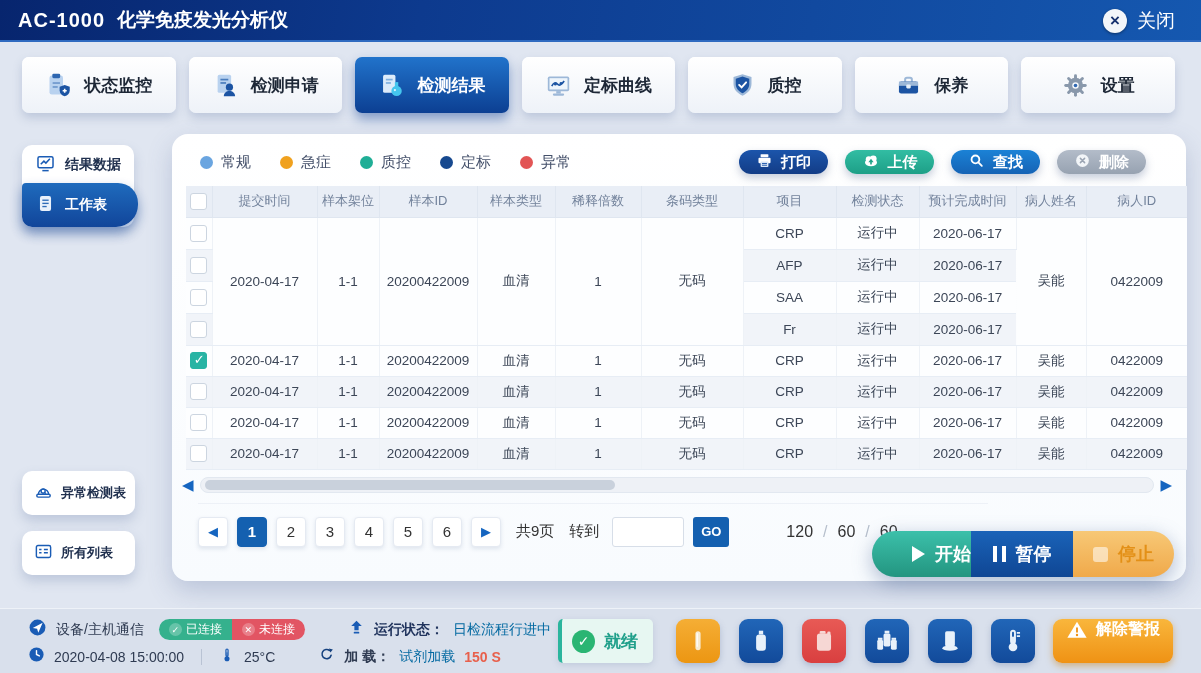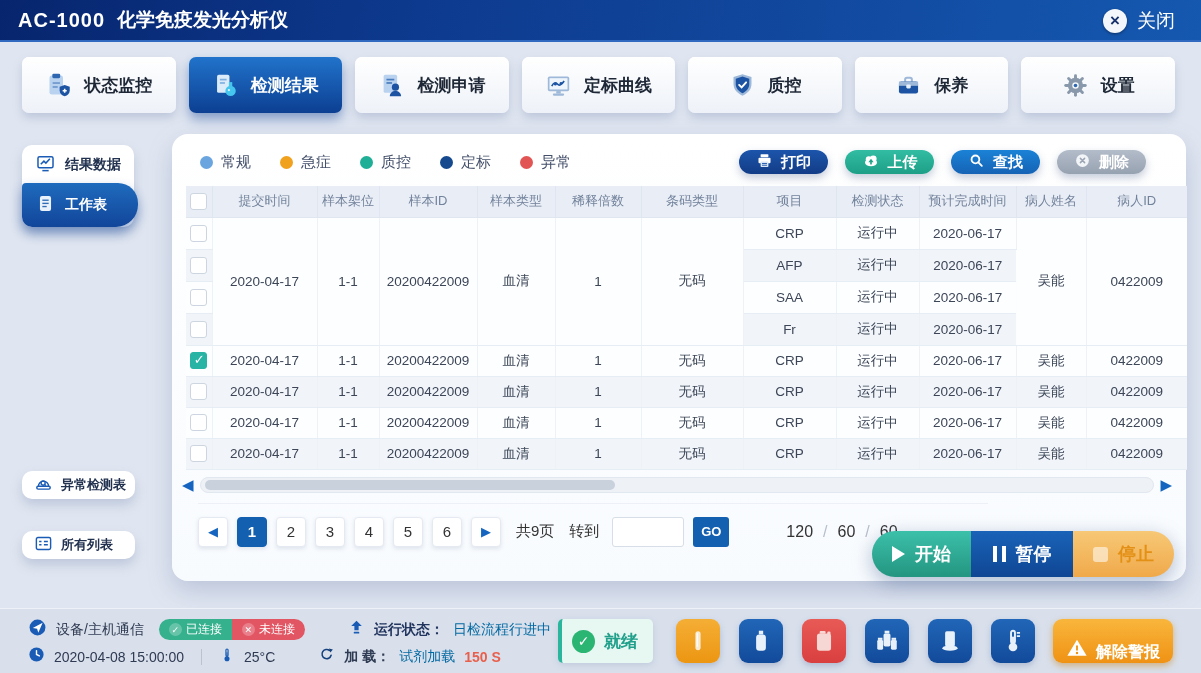--- a/index.html
+++ b/index.html
@@ -31,21 +31,21 @@
 
   
   .side-card { position:absolute; left:22px; top:145px; width:112px; height:82px; background:#fff; border-radius:10px;
     box-shadow:0 6px 12px rgba(110,130,170,.30); }
   .side-item { height:40px; display:flex; align-items:center; gap:10px; padding-left:14px; cursor:pointer; }
   .side-item .lbl { font-size:14px; font-weight:700; color:#21314f; }
   .side-item-active { position:absolute; left:22px; top:183px; width:116px; height:44px;
     background:linear-gradient(180deg,#1f6bbd,#11459a); border-radius:4px 20px 22px 10px;
     box-shadow:0 6px 12px rgba(17,69,154,.45); display:flex; align-items:center; gap:10px; padding-left:14px; cursor:pointer; }
   .side-item-active .lbl { font-size:14px; font-weight:700; color:#fff; }
-  .side-low { position:absolute; left:22px; width:113px; height:28px; background:#fff; border-radius:10px;
+  .side-low { position:absolute; left:22px; width:113px; height:44px; background:#fff; border-radius:10px;
     box-shadow:0 6px 12px rgba(110,130,170,.30); display:flex; align-items:center; gap:8px; padding-left:12px; cursor:pointer; }
   .side-low .lbl { font-size:13px; font-weight:700; color:#21314f; white-space:nowrap; }
 
   
   .panel { position:absolute; left:172px; top:134px; width:1014px; height:447px;
     background:linear-gradient(180deg,#ffffff,#f8fbfe); border-radius:16px; box-shadow:0 10px 24px rgba(80,100,150,.25); }
   .panel-top { display:flex; justify-content:space-between; padding:16px 40px 8px 28px; }
   .legend { display:flex; align-items:center; gap:29px; }
   .lg-item { display:flex; align-items:center; gap:8px; }
   .lg-dot { width:13px; height:13px; border-radius:50%; }
@@ -91,21 +91,21 @@
   .pg-input { width:72px; height:30px; border:1px solid #d7dee8; border-radius:3px; background:#fff; margin-left:4px; font-size:14px; padding:0 6px; }
   .pg-go { width:36px; height:30px; background:#1460b0; color:#fff; border:none; border-radius:3px; font-size:13px; font-weight:700; cursor:pointer; font-family:inherit; }
   .counts { display:flex; align-items:center; gap:10px; font-size:16px; color:#333; margin-left:48px; }
   .counts .sep { color:#b6bfcc; }
 
   
   .run-controls { position:absolute; left:872px; top:531px; height:46px; display:flex; z-index:5;
     filter:drop-shadow(0 6px 10px rgba(60,90,140,.4)); }
   .rc { border:none; height:46px; display:flex; align-items:center; justify-content:center; gap:10px;
     font-size:18px; font-weight:700; color:#fff; cursor:pointer; font-family:inherit; }
-  .rc.start { width:99px; border-radius:23px 0 0 23px; background:linear-gradient(180deg,#3cc0aa,#239580); }
+  .rc.start { width:99px; border-radius:23px 0 0 23px; background:linear-gradient(180deg,#3cc0aa,#239580);justify-content:flex-end; }
   .rc.pause { width:102px; background:linear-gradient(180deg,#1a63b8,#0f4694); }
   .rc.stop  { width:101px; border-radius:0 23px 23px 0; background:linear-gradient(180deg,#f7c876,#f0a94a); color:#e39017; }
   .play-ic { width:0; height:0; border-left:13px solid #fff; border-top:8px solid transparent; border-bottom:8px solid transparent; }
   .pause-ic { width:13px; height:16px; border-left:4.5px solid #fff; border-right:4.5px solid #fff; }
   .stop-ic { width:15px; height:15px; border-radius:3px; background:rgba(255,255,255,.55); }
 
   
   .statusbar { position:absolute; left:0; top:608px; width:100%; height:65px; background:#d9e0ec; box-shadow:inset 0 1px 0 #eef2f8; }
   .sb-row1 { position:absolute; left:28px; top:10px; display:flex; align-items:center; gap:9px; }
   .sb-row2 { position:absolute; left:28px; top:38px; display:flex; align-items:center; gap:9px; }
@@ -124,21 +124,21 @@
     display:flex; align-items:center; justify-content:center; }
   .ready-lbl { font-size:17px; font-weight:700; color:#21a08b; }
   .stat-icons { position:absolute; left:676px; top:11px; display:flex; gap:19px; }
   .sq { width:44px; height:44px; border-radius:9px; display:flex; align-items:center; justify-content:center; cursor:pointer;
     box-shadow:0 3px 6px rgba(100,120,160,.35); }
   .sq.orange { background:linear-gradient(180deg,#f5ae35,#ec9612; ); background:linear-gradient(180deg,#f5ae35,#ec9612); }
   .sq.blue { background:linear-gradient(180deg,#2166b8,#124a9a); }
   .sq.red { background:linear-gradient(180deg,#e85a55,#d93f3f); }
   .alarm-btn { position:absolute; left:1053px; top:11px; width:120px; height:44px; border:none; border-radius:9px;
     background:linear-gradient(180deg,#f9b63c,#ef9214); color:#fff; font-size:16px; font-weight:700; font-family:inherit;
-    display:flex; align-items:flex-end; justify-content:center; gap:8px; cursor:pointer; box-shadow:0 3px 7px rgba(200,130,30,.5); }
+    display:flex; align-items:flex-start; justify-content:center; gap:8px; cursor:pointer; box-shadow:0 3px 7px rgba(200,130,30,.5); }
 </style>
 </head>
 <body>
 
 <div class="app">
 
   <div class="titlebar">
     <div class="model">AC-1000</div>
     <div class="apptitle">化学免疫发光分析仪</div>
     <div class="closebox">
@@ -154,44 +154,44 @@
             <rect x="4" y="3" width="12" height="17" rx="2" fill="#b9d2ef"></rect>
             <rect x="6.5" y="1.5" width="7" height="4" rx="1.2" fill="#2e66b0"></rect>
             <rect x="6.8" y="9" width="6.5" height="1.6" fill="#2e66b0" opacity=".5"></rect>
             <rect x="6.8" y="12.5" width="4.5" height="1.6" fill="#2e66b0" opacity=".5"></rect>
             <path d="M17.5 11.5 L22 13 v3.5 c0 2.6 -2 4.4 -4.5 5.1 c-2.5 -.7 -4.5 -2.5 -4.5 -5.1 V13 z" fill="#1c54a3"></path>
             <path d="M15.7 16.6 h3.6 M17.5 14.8 v3.6" stroke="#fff" stroke-width="1.4" fill="none"></path>
           </svg>
         </span>
       <span class="tab-label">状态监控</span>
     </div>
+    <div class="tab">
+      <span>
+          <svg width="27" height="27" viewBox="0 0 24 24">
+            <rect x="5" y="2.5" width="12" height="16" rx="1.5" fill="#b9d2ef"></rect>
+            <rect x="7.5" y="6" width="7" height="1.5" fill="#4a7dbd"></rect>
+            <rect x="7.5" y="9" width="5" height="1.5" fill="#4a7dbd"></rect>
+            <circle cx="15.5" cy="13.5" r="3.2" fill="#1c54a3"></circle>
+            <path d="M10.5 21.5 c0-2.8 2.2-4.6 5-4.6 s5 1.8 5 4.6 z" fill="#1c54a3"></path>
+          </svg>
+        </span>
+      <span class="tab-label">检测申请</span>
+    </div>
     <div class="tab active">
       <span>
           <svg width="27" height="27" viewBox="0 0 24 24">
             <rect x="4.5" y="2.5" width="11" height="16" rx="1.5" fill="#dcebfa"></rect>
             <rect x="7" y="6" width="6" height="1.5" fill="#7fb0e0"></rect>
             <rect x="7" y="9" width="4.5" height="1.5" fill="#7fb0e0"></rect>
             <rect x="15" y="9" width="3" height="6" fill="#45c6ee"></rect>
             <circle cx="16.5" cy="16.8" r="4.6" fill="#45c6ee"></circle>
             <circle cx="15" cy="16" r="1" fill="#dff6fd"></circle>
           </svg>
         </span>
       <span class="tab-label">检测结果</span>
-    </div>
-    <div class="tab">
-      <span>
-          <svg width="27" height="27" viewBox="0 0 24 24">
-            <rect x="5" y="2.5" width="12" height="16" rx="1.5" fill="#b9d2ef"></rect>
-            <rect x="7.5" y="6" width="7" height="1.5" fill="#4a7dbd"></rect>
-            <rect x="7.5" y="9" width="5" height="1.5" fill="#4a7dbd"></rect>
-            <circle cx="15.5" cy="13.5" r="3.2" fill="#1c54a3"></circle>
-            <path d="M10.5 21.5 c0-2.8 2.2-4.6 5-4.6 s5 1.8 5 4.6 z" fill="#1c54a3"></path>
-          </svg>
-        </span>
-      <span class="tab-label">检测申请</span>
     </div>
     <div class="tab">
       <span>
           <svg width="27" height="27" viewBox="0 0 24 24">
             <rect x="2.5" y="4" width="19" height="13" rx="1.5" fill="#9db8d8"></rect>
             <rect x="4" y="5.5" width="16" height="10" fill="#eef5fc"></rect>
             <path d="M6 12.5 q2.5 -4.5 5 -1.8 t6 -2.7" stroke="#1c54a3" stroke-width="1.5" fill="none"></path>
             <circle cx="9.2" cy="10.9" r="1.2" fill="#1c54a3"></circle>
             <circle cx="14.2" cy="10" r="1.2" fill="#1c54a3"></circle>
             <rect x="10" y="17" width="4" height="2.2" fill="#9db8d8"></rect>

